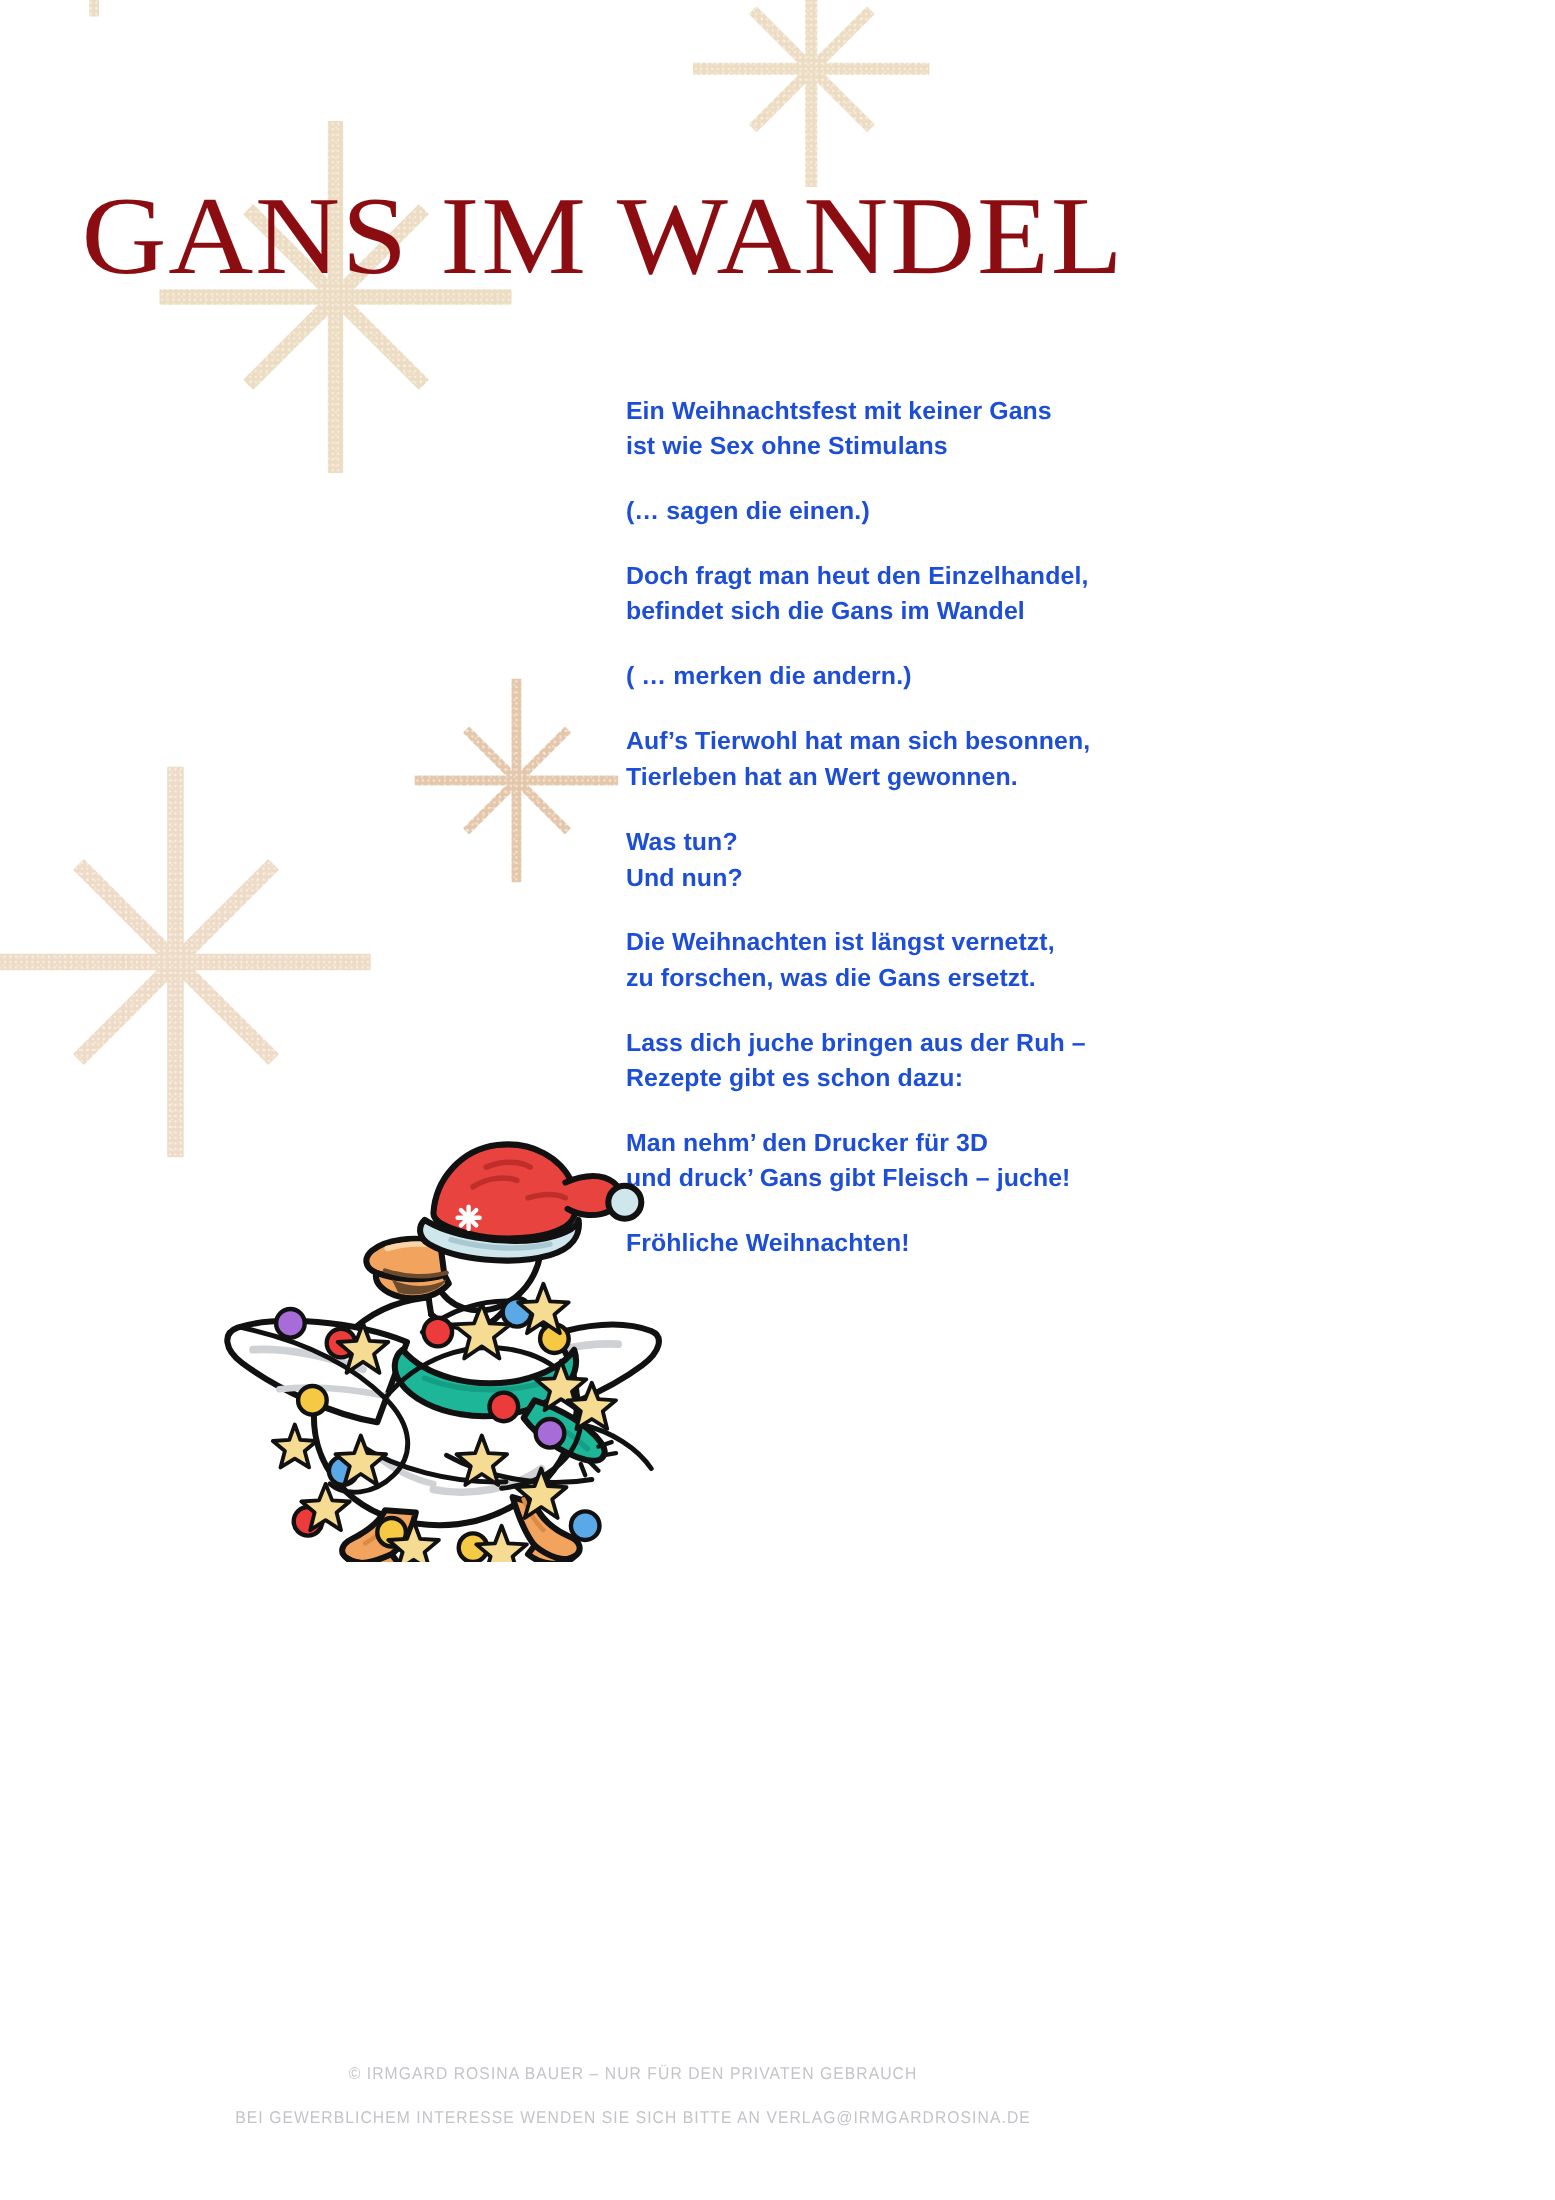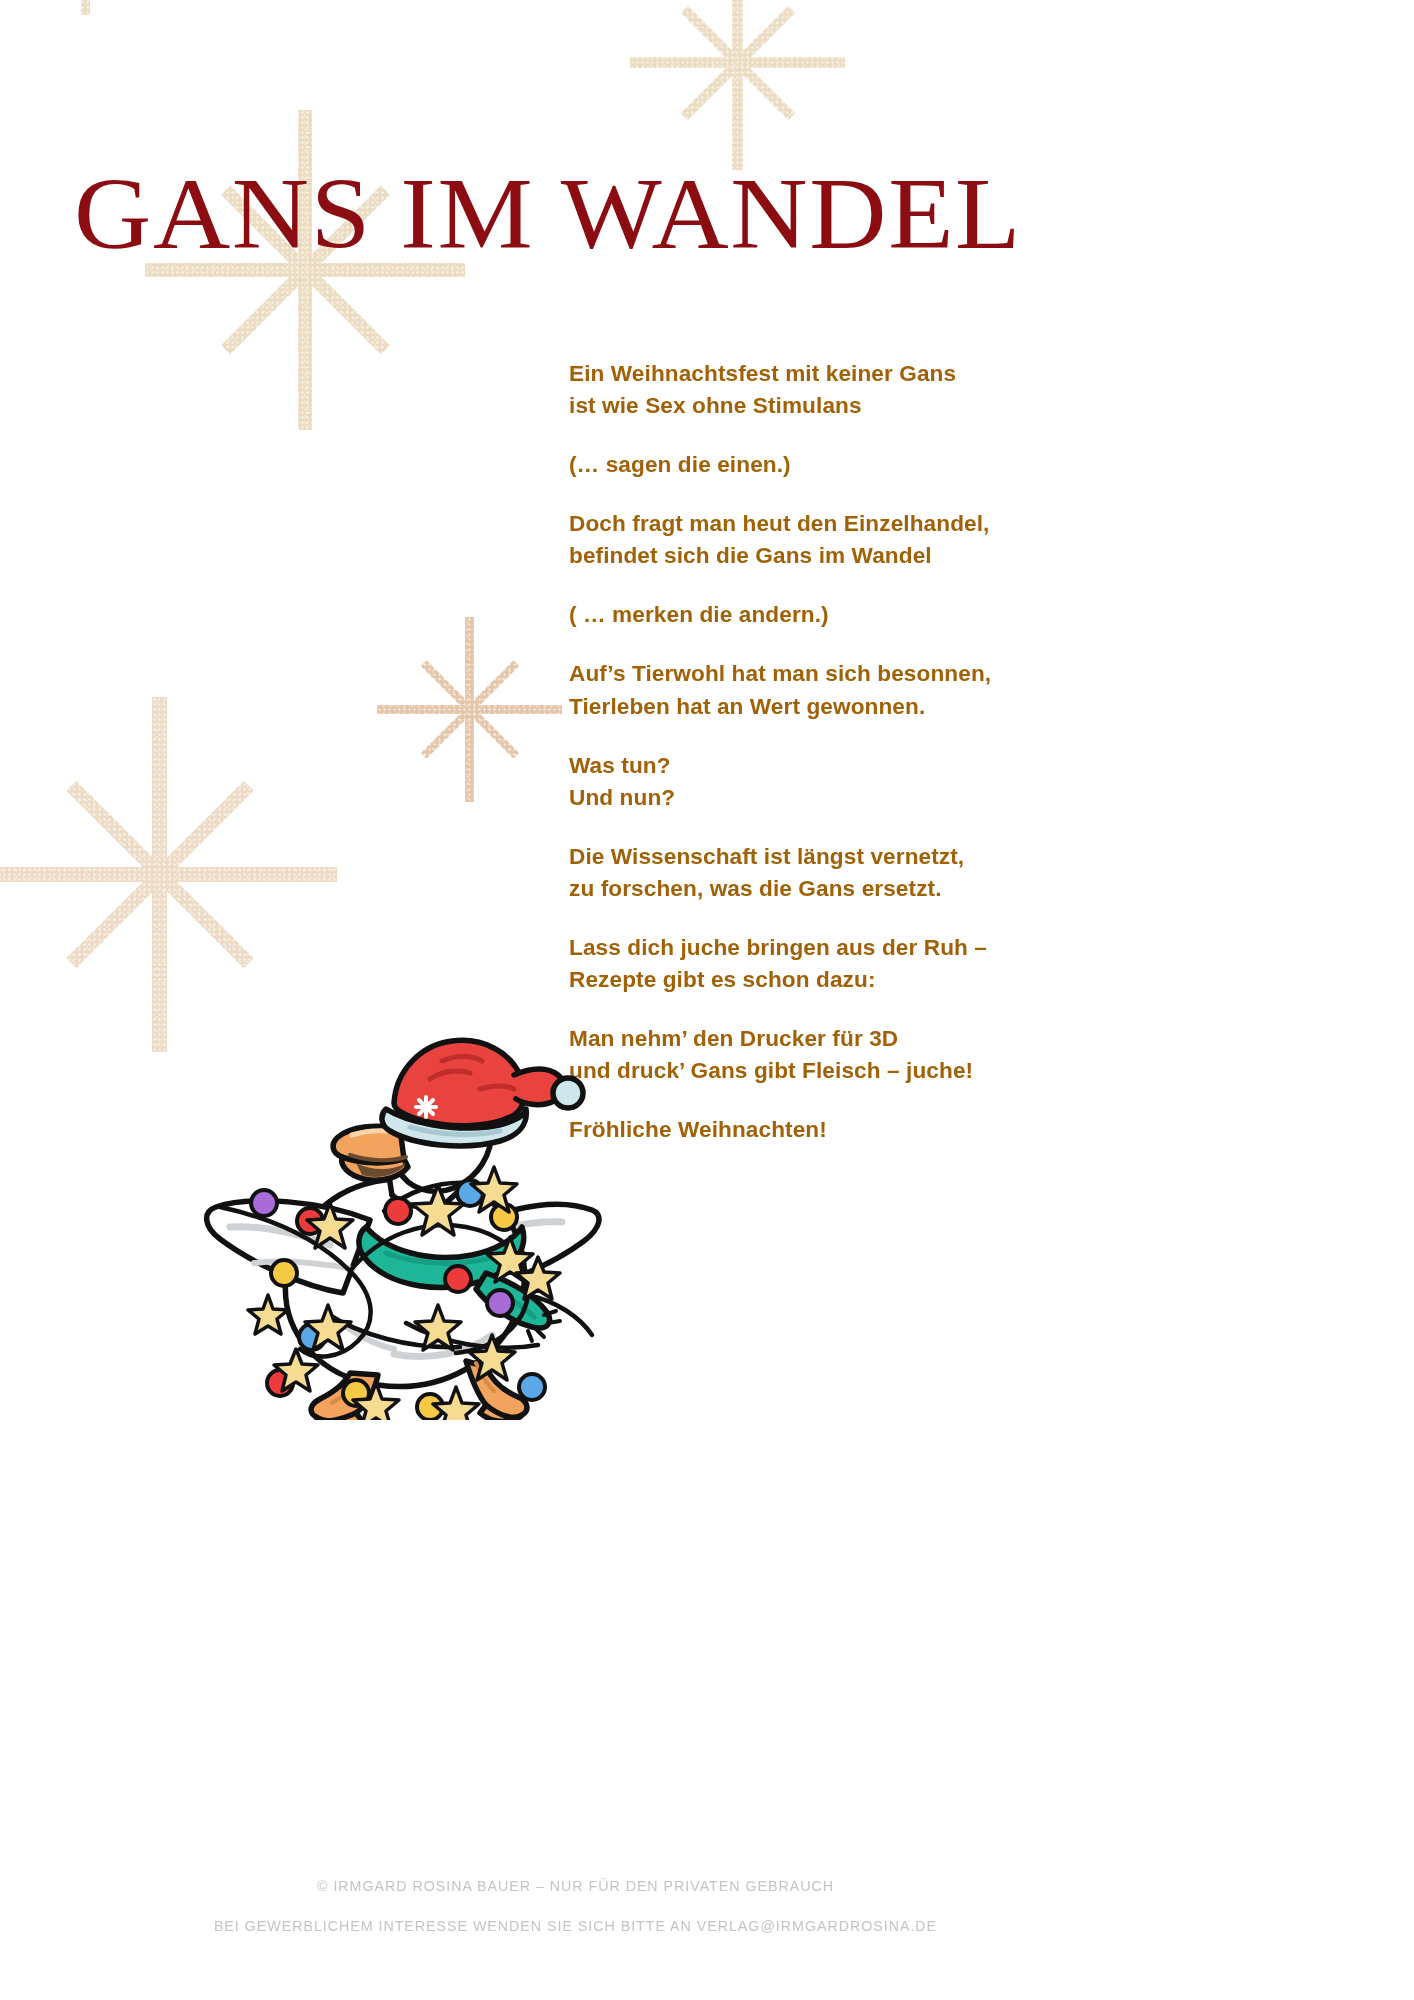--- a/index.html
+++ b/index.html
@@ -90,21 +90,21 @@
     transform: scaleX(1.06);
     transform-origin: left center;
   }
 
   
   #poem {
     position: absolute;
     left: 569px;
     top: 358px;
     width: 560px;
-    color: #a16207;
+    color: #1d4ed8;
     font-size: 22.6px;
     font-weight: bold;
     line-height: 1.42;
     letter-spacing: .1px;
   }
   #poem .stanza { margin: 0 0 27px 0; }
   #poem .stanza:last-child { margin-bottom: 0; }
   #poem .ln { display: block; white-space: nowrap; }
 
   
@@ -205,21 +205,21 @@
       <span class="ln">Auf’s Tierwohl hat man sich besonnen,</span>
       <span class="ln">Tierleben hat an Wert gewonnen.</span>
     </p>
 
     <p class="stanza">
       <span class="ln">Was tun?</span>
       <span class="ln">Und nun?</span>
     </p>
 
     <p class="stanza">
-      <span class="ln">Die Wissenschaft ist längst vernetzt,</span>
+      <span class="ln">Die Weihnachten ist längst vernetzt,</span>
       <span class="ln">zu forschen, was die Gans ersetzt.</span>
     </p>
 
     <p class="stanza">
       <span class="ln">Lass dich juche bringen aus der Ruh –</span>
       <span class="ln">Rezepte gibt es schon dazu:</span>
     </p>
 
     <p class="stanza">
       <span class="ln">Man nehm’ den Drucker für 3D</span>

